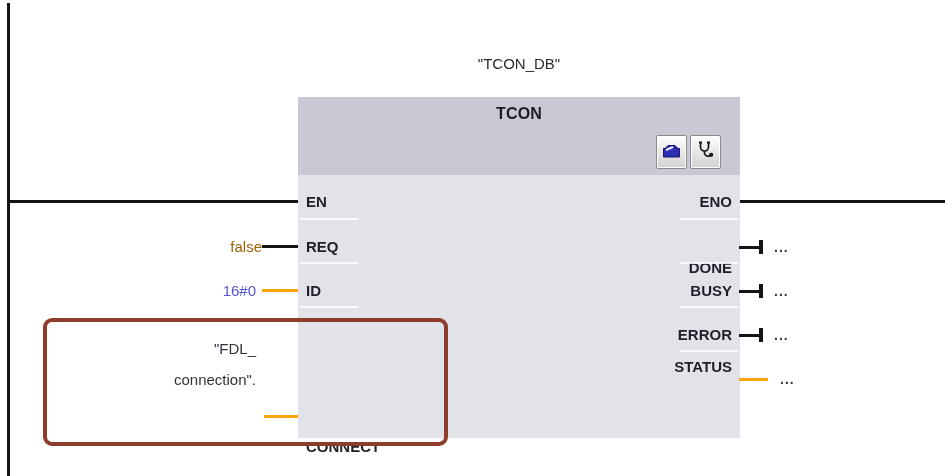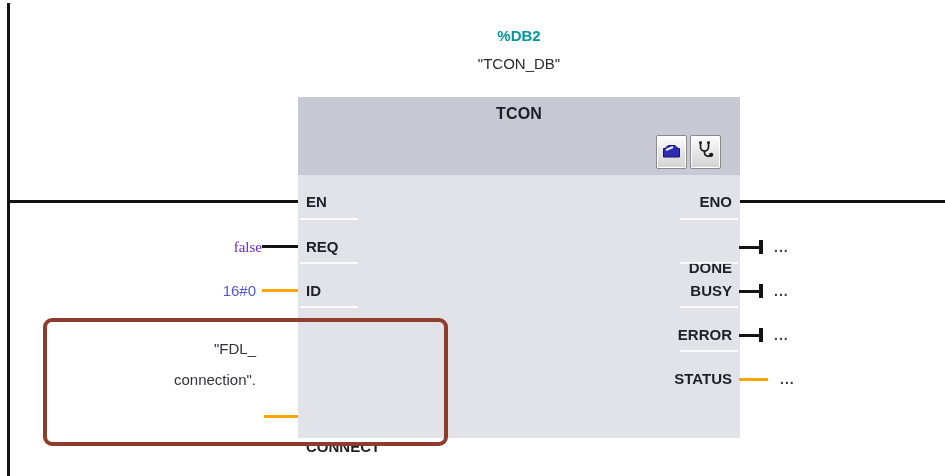--- a/index.html
+++ b/index.html
@@ -22,21 +22,21 @@
     background:linear-gradient(#fdfdfd,#e9e9e9 45%,#d2d2d2);box-shadow:inset 0 0 0 1px #ffffff;
     display:flex;align-items:center;justify-content:center;cursor:pointer;}
   
   .pin{position:absolute;height:20px;line-height:20px;font-size:15px;font-weight:bold;color:#1f1f28;}
   .pin.left{left:8px;text-align:left;}
   .pin.right{right:8px;text-align:right;}
   .sep{position:absolute;height:2px;background:rgba(255,255,255,0.85);width:58px;}
   .sep.l{left:2px;} .sep.r{right:2px;}
   
   .operand{position:absolute;height:20px;line-height:20px;font-size:15px;text-align:right;}
-  .op-gray{color:#6d28d9;font-family:Liberation Serif, serif;}
+  .op-gray{color:#a16207;}
   .op-blue{color:#5157d0;}
   .connect-operand{position:absolute;right:689px;top:333px;width:240px;text-align:right;
     font-size:15px;line-height:31px;color:#35303a;}
   .dots{position:absolute;height:20px;line-height:18px;font-size:14px;font-weight:bold;
     color:#3f3a38;letter-spacing:1px;}
   
   .sel-box{position:absolute;left:43px;top:318px;width:405px;height:128px;box-sizing:border-box;
     border:4px solid #8e3c2c;border-radius:9px;background:transparent;z-index:5;}
   
   .db-head{position:absolute;left:298px;width:442px;text-align:center;height:20px;line-height:20px;}
@@ -45,21 +45,20 @@
 </style>
 </head>
 <body>
 
 <div id="canvas">
 
   <div class="rail" style="left:7px;top:3px;width:3px;height:473px;"></div>
   <div class="wire" style="left:7px;top:200px;width:292px;height:3px;"></div>
   <div class="wire" style="left:739px;top:200px;width:206px;height:3px;"></div>
 
-  <div class="db-head db-addr">%DB2</div>
   <div class="db-head db-name">"TCON_DB"</div>
 
   <div class="fb-block">
     <div class="fb-header"></div>
     <div class="fb-body"></div>
     <div class="fb-title">TCON</div>
 
     <div class="btn-row">
       <div class="icon-btn">
         <span>
@@ -84,21 +83,21 @@
 
     <div class="pin left" style="top:95px;">EN</div>
     <div class="pin left" style="top:140px;">REQ</div>
     <div class="pin left" style="top:184px;">ID</div>
     <div class="pin left" style="top:310px;margin-top:30px;">CONNECT</div>
 
     <div class="pin right" style="top:95px;padding-left:40px;">ENO</div>
     <div class="pin right" style="top:140px;margin-top:21px;">DONE</div>
     <div class="pin right" style="top:184px;">BUSY</div>
     <div class="pin right" style="top:228px;">ERROR</div>
-    <div class="pin right" style="top:272px;">STATUS</div>
+    <div class="pin right" style="top:260px;">STATUS</div>
 
     <div class="sep l" style="top:121px;"></div>
     <div class="sep l" style="top:165px;"></div>
     <div class="sep l" style="top:209px;"></div>
     <div class="sep r" style="top:121px;"></div>
     <div class="sep r" style="top:165px;"></div>
     <div class="sep r" style="top:209px;"></div>
     <div class="sep r" style="top:253px;"></div>
   </div>
 

